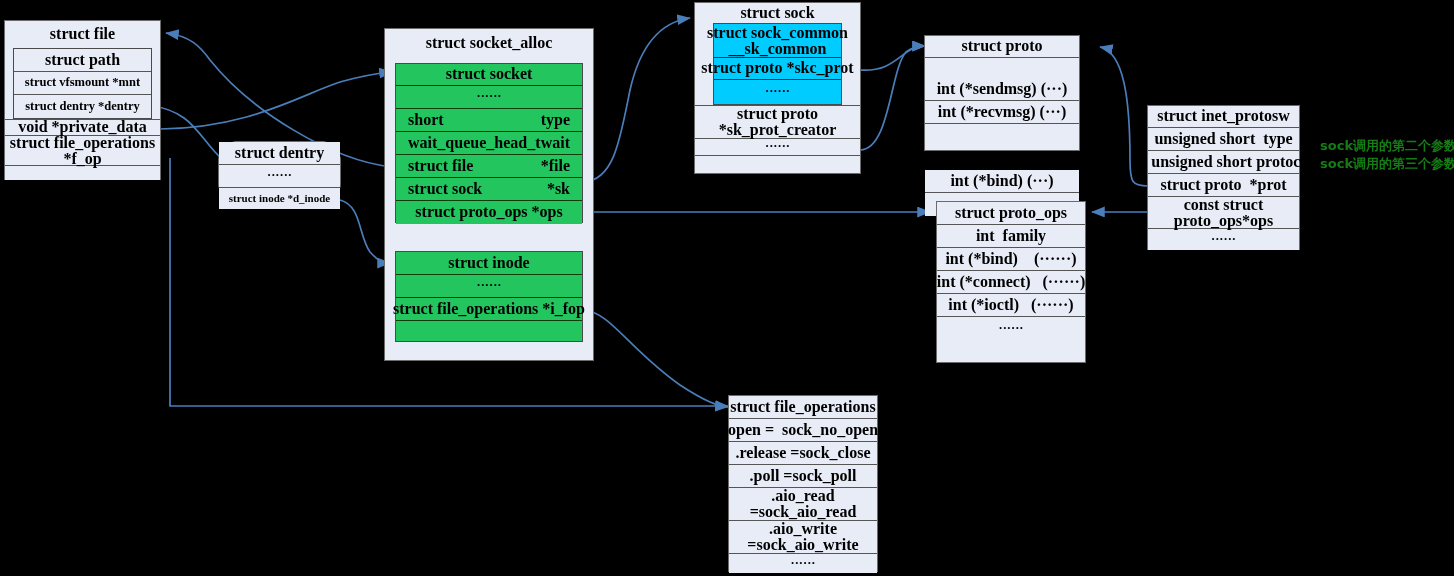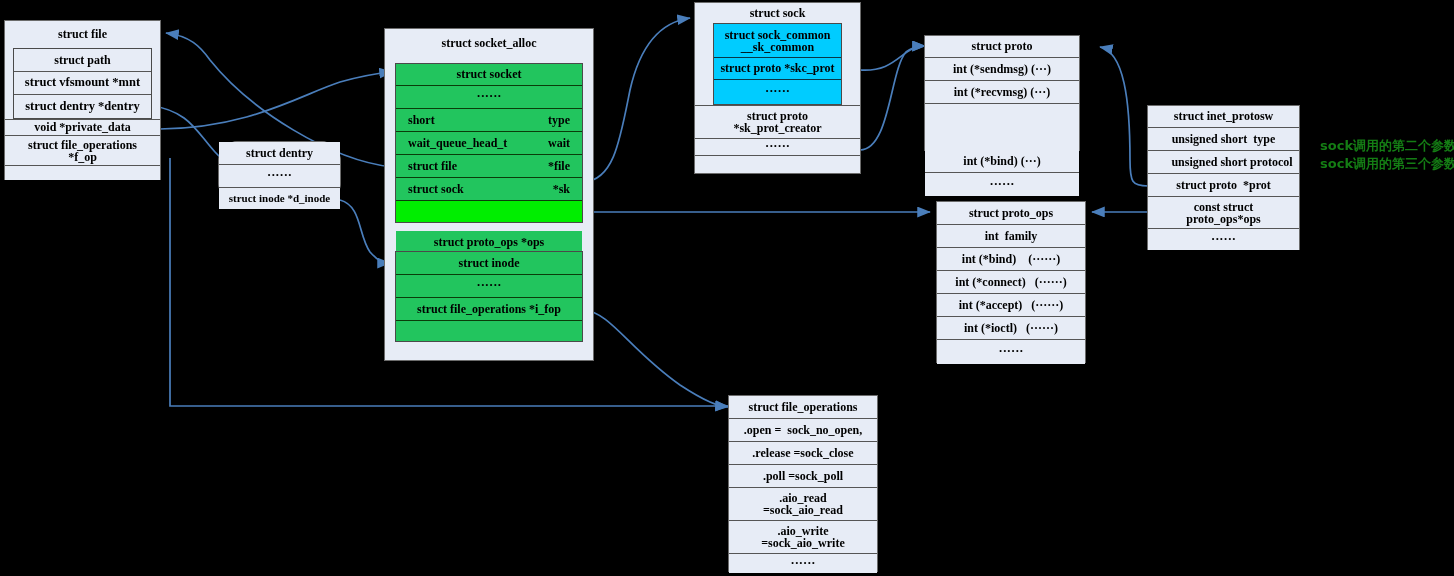--- a/index.html
+++ b/index.html
@@ -43,21 +43,21 @@
     box-sizing:border-box;
     border:1px solid #4a4a4a;
     background:#e7ecf6;
   }
   .green{background:#00ee00;}
   .green .row{background:#22c55e;border-bottom:1px solid #0a3d0a;}
   .green .row:last-child{border-bottom:none;}
   .cyan{background:#00ccff;}
   .cyan .row{background:#00ccff;border-bottom:1px solid #083747;}
   .cyan .row:last-child{border-bottom:none;}
-  .title{font-size:12px;}
+  .title{font-size:16px;}
   .fld{font-size:12.5px;}
   .sm{font-size:11px;}
   .two{flex-direction:column;line-height:1.0;}
   .note{
     position:absolute;
     color:#147d14;
     font-family:"DejaVu Sans",sans-serif;
     font-size:13px;
     font-weight:bold;
     white-space:nowrap;
@@ -137,21 +137,21 @@
         <span>wait</span>
       </div>
       <div class="row title spread" style="height:23px;">
         <span>struct file</span>
         <span>*file</span>
       </div>
       <div class="row title spread" style="height:23px;">
         <span>struct sock</span>
         <span>*sk</span>
       </div>
-      <div class="row title" style="height:23px;margin-top:30px;">struct proto_ops *ops</div>
+      <div class="row title" style="height:23px;">struct proto_ops *ops</div>
     </div>
 
     <div class="grp green" style="margin:28px 10px 0 10px;height:91px;">
       <div class="row title" style="height:23px;">struct inode</div>
       <div class="row fld" style="height:23px;">······</div>
       <div class="row title" style="height:23px;">struct file_operations *i_fop</div>
       <div class="row" style="height:20px;"></div>
     </div>
   </div>
 
@@ -162,32 +162,31 @@
       <div class="row title" style="height:22px;">struct proto *skc_prot</div>
       <div class="row fld" style="height:24px;">······</div>
     </div>
     <div class="row title two" style="height:34px;border-top:1px solid #555;"><div>struct proto</div><div>*sk_prot_creator</div></div>
     <div class="row fld" style="height:17px;">······</div>
     <div class="row" style="height:17px;"></div>
   </div>
 
   <div class="box" style="left:924px;top:35px;width:156px;height:116px;">
     <div class="row title" style="height:22px;">struct proto</div>
-    <div class="row title" style="height:23px;">int (*sendmsg) (···)</div>
+    <div class="row title" style="height:23px;margin-top:20px;">int (*sendmsg) (···)</div>
     <div class="row title" style="height:23px;">int (*recvmsg) (···)</div>
     <div class="row title" style="height:23px;margin-top:46px;">int (*bind) (···)</div>
     <div class="row fld" style="height:23px;">······</div>
   </div>
 
   <div class="box" style="left:936px;top:201px;width:150px;height:162px;">
     <div class="row title" style="height:23px;">struct proto_ops</div>
     <div class="row title" style="height:23px;">int  family</div>
     <div class="row title" style="height:23px;">int (*bind)    (······)</div>
     <div class="row title" style="height:23px;">int (*connect)   (······)</div>
-    <div class="row title" style="height:23px;">int (*accept)   (······)</div>
     <div class="row title" style="height:23px;">int (*ioctl)   (······)</div>
     <div class="row fld" style="height:24px;">······</div>
   </div>
 
   <div class="box" style="left:1147px;top:105px;width:153px;height:145px;">
     <div class="row title" style="height:22px;">struct inet_protosw</div>
     <div class="row title" style="height:23px;">unsigned short  type</div>
     <div class="row title" style="height:23px;padding-left:17px;">unsigned short protocol</div>
     <div class="row title" style="height:23px;">struct proto  *prot</div>
     <div class="row title two" style="height:32px;"><div>const struct</div><div>proto_ops*ops</div></div>

